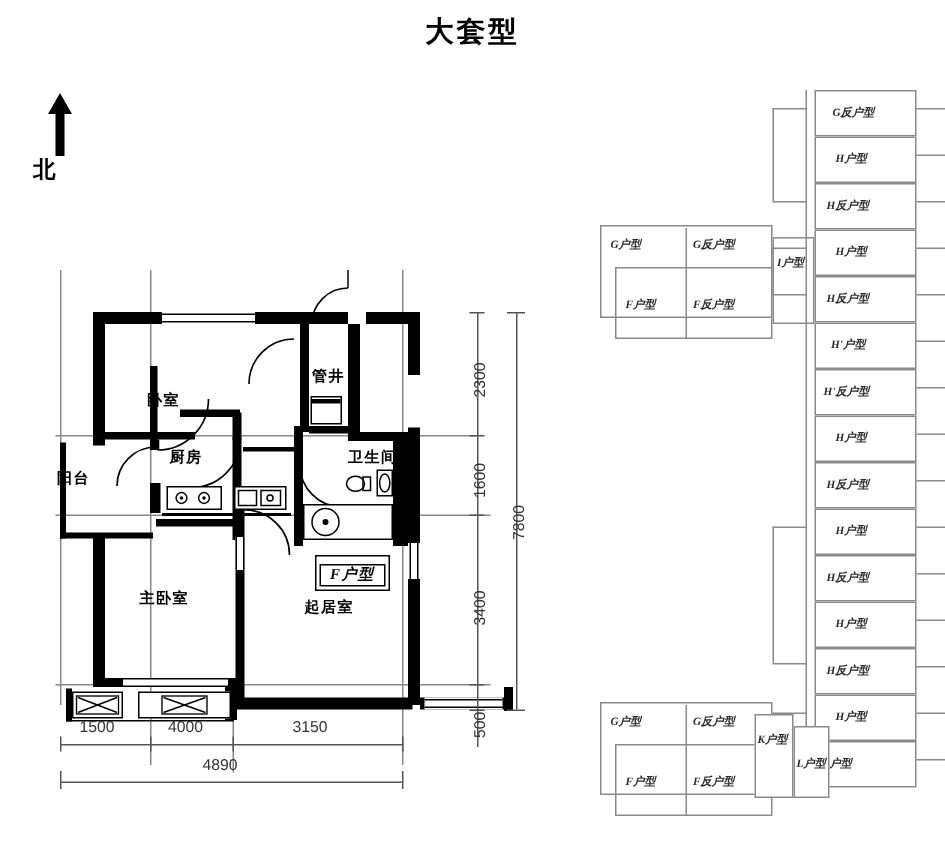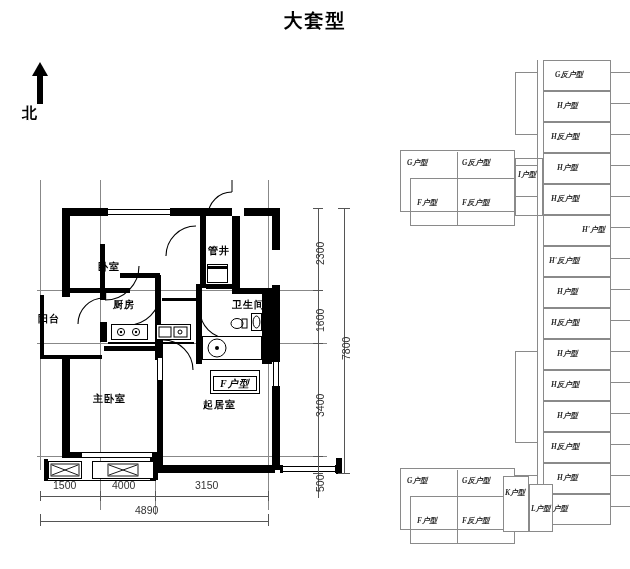--- a/index.html
+++ b/index.html
@@ -313,21 +313,21 @@
     <div class="kp-label" style="left:172px;top:103px;">H户型</div>
 
     <div class="kp-cell" style="left:158px;top:124px;width:68px;height:31px;"></div>
     <div class="kp-line" style="left:226px;top:136px;width:22px;height:1px;"></div>
 
     <div class="kp-label" style="left:166px;top:134px;">H反户型</div>
 
     <div class="kp-cell" style="left:158px;top:155px;width:68px;height:31px;"></div>
     <div class="kp-line" style="left:226px;top:167px;width:22px;height:1px;"></div>
 
-    <div class="kp-label" style="left:169px;top:165px;margin-left:28px;">H'户型</div>
+    <div class="kp-label" style="left:169px;top:165px;">H'户型</div>
 
     <div class="kp-cell" style="left:158px;top:186px;width:68px;height:31px;"></div>
     <div class="kp-line" style="left:226px;top:198px;width:22px;height:1px;"></div>
 
     <div class="kp-label" style="left:164px;top:196px;">H'反户型</div>
 
     <div class="kp-cell" style="left:158px;top:217px;width:68px;height:31px;"></div>
     <div class="kp-line" style="left:226px;top:229px;width:22px;height:1px;"></div>
 
     <div class="kp-label" style="left:172px;top:227px;">H户型</div>

